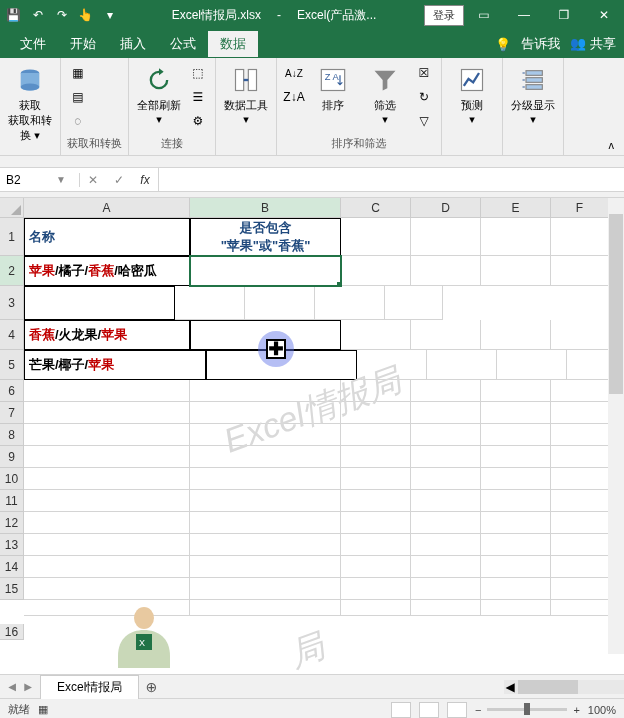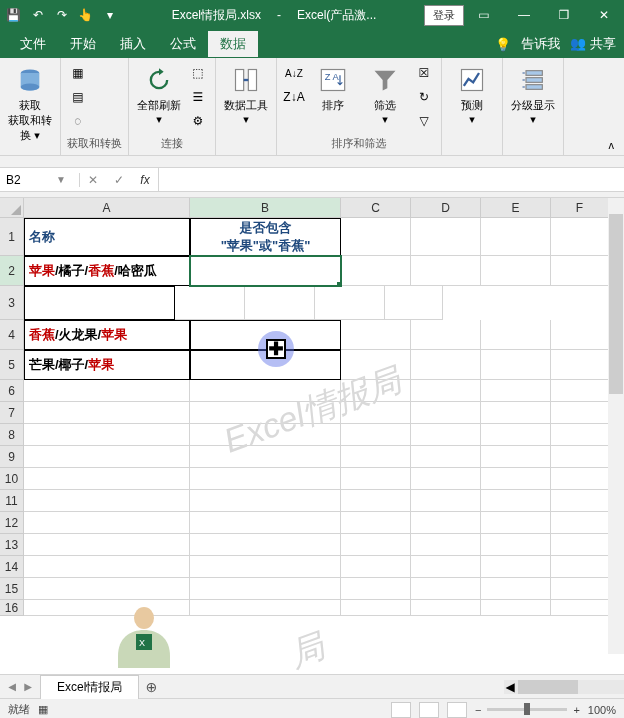--- a/index.html
+++ b/index.html
@@ -307,21 +307,21 @@
         <div class="row-header" style="height: 22px;">6</div>
         <div class="row-header" style="height: 22px;">7</div>
         <div class="row-header" style="height: 22px;">8</div>
         <div class="row-header" style="height: 22px;">9</div>
         <div class="row-header" style="height: 22px;">10</div>
         <div class="row-header" style="height: 22px;">11</div>
         <div class="row-header" style="height: 22px;">12</div>
         <div class="row-header" style="height: 22px;">13</div>
         <div class="row-header" style="height: 22px;">14</div>
         <div class="row-header" style="height: 22px;">15</div>
-        <div class="row-header" style="height: 16px;">16</div>
+        <div class="row-header" style="height: 16px; margin-top: 24px;">16</div>
       </div>
     <div class="cells" id="cells-grid">
         <div class="cell-row">
           <div class="cell header-cell" style="width: 166px; height: 38px; border: 1px solid rgb(0, 0, 0);">名称</div>
           <div class="cell header-cell" style="width: 151px; height: 38px; border: 1px solid rgb(0, 0, 0); justify-content: center; flex-direction: column; text-align: center;">是否包含<br>"苹果"或"香蕉"</div>
           <div class="cell" style="width: 70px; height: 38px;"></div>
           <div class="cell" style="width: 70px; height: 38px;"></div>
           <div class="cell" style="width: 70px; height: 38px;"></div>
           <div class="cell" style="width: 58px; height: 38px;"></div>
         </div>
@@ -353,21 +353,21 @@
             <span class="black-text">/火龙果/</span>
             <span class="red-text">苹果</span>
           </div>
           <div class="cell" style="width: 151px; height: 30px; border: 1px solid rgb(0, 0, 0);"></div>
           <div class="cell" style="width: 70px; height: 30px;"></div>
           <div class="cell" style="width: 70px; height: 30px;"></div>
           <div class="cell" style="width: 70px; height: 30px;"></div>
           <div class="cell" style="width: 58px; height: 30px;"></div>
         </div>
         <div class="cell-row">
-          <div class="cell" style="width: 166px; height: 30px; border: 1px solid rgb(0, 0, 0);">
+          <div class="cell" style="width: 182px; height: 30px; border: 1px solid rgb(0, 0, 0);">
             <span class="black-text">芒果/椰子/</span>
             <span class="red-text">苹果</span>
           </div>
           <div class="cell" style="width: 151px; height: 30px; border: 1px solid rgb(0, 0, 0);"></div>
           <div class="cell" style="width: 70px; height: 30px;"></div>
           <div class="cell" style="width: 70px; height: 30px;"></div>
           <div class="cell" style="width: 70px; height: 30px;"></div>
           <div class="cell" style="width: 58px; height: 30px;"></div>
         </div>
         <div class="cell-row">

